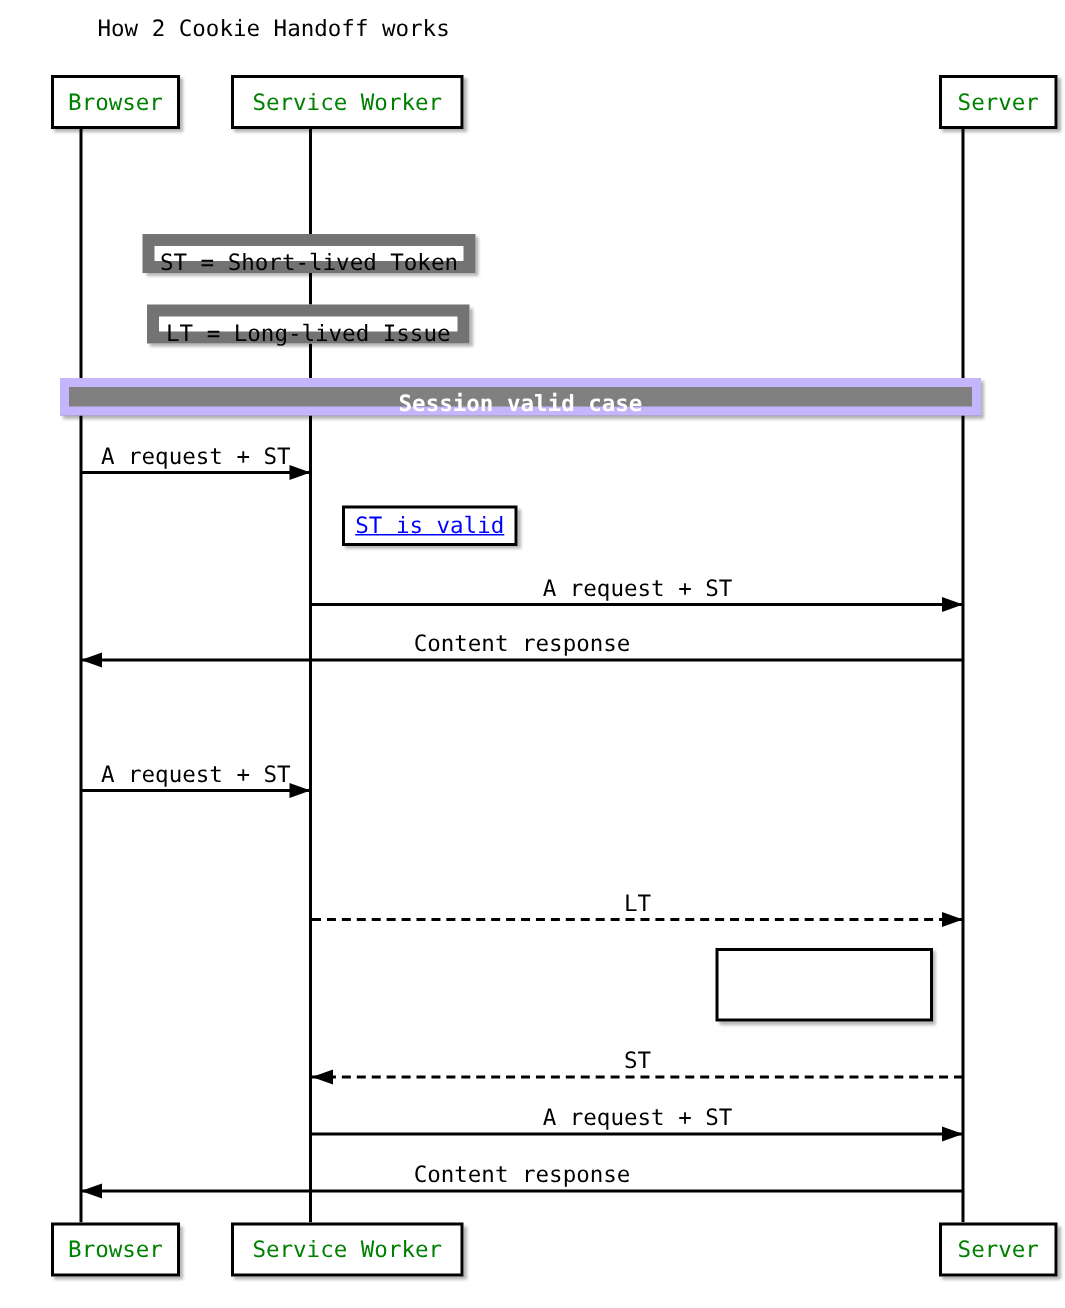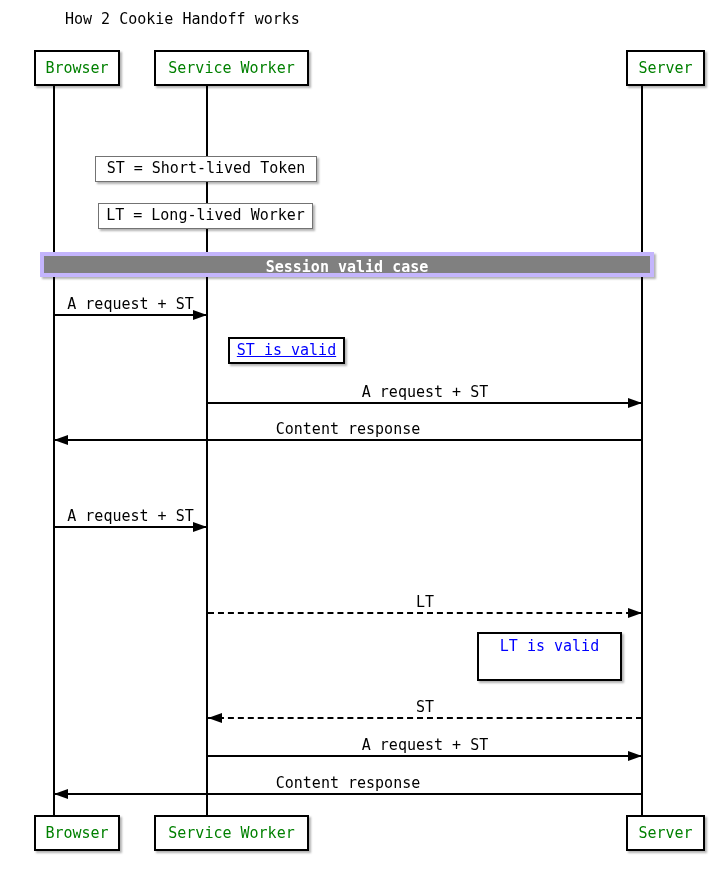--- a/index.html
+++ b/index.html
@@ -3,30 +3,30 @@
 <meta charset="utf-8">
 <style>
   html,body{margin:0;padding:0;background:#fff;}
   .canvas{position:relative;width:710px;height:872px;background:#ffffff;
           font-family:"DejaVu Sans Mono","Liberation Mono",monospace;color:#000;overflow:hidden;}
   .title{position:absolute;left:18px;top:10px;font-size:15px;white-space:pre;margin-left:47px;}
   .lifeline{position:absolute;top:86px;height:729px;width:2px;background:#000;}
   .actor{position:absolute;height:36px;line-height:32px;text-align:center;border:2px solid #000;
          background:#fff;color:#008000;font-size:15px;box-sizing:border-box;
          box-shadow:2px 2px 2px rgba(0,0,0,0.3);margin-left:24px;}
-  .lnote{position:absolute;border:1px solid #737373;background:#fff;text-align:center;font-size:15px;
+  .lnote{position:absolute;border:8px solid #737373;background:#fff;text-align:center;font-size:15px;
          box-sizing:border-box;line-height:22px;height:26px;box-shadow:2px 2px 2px rgba(0,0,0,0.3);}
   .cnote{position:absolute;border:2px solid #000;background:#fff;text-align:center;font-size:15px;
          box-sizing:border-box;box-shadow:2px 2px 2px rgba(0,0,0,0.3);}
   .cnote.blue{color:#0000ff;}
   .cnote.red{color:#ff0000;}
   .cnote.single{height:27px;line-height:23px;text-decoration:underline;}
   .cnote.double{height:49px;line-height:22px;padding-top:1px;}
   .cnote .nline{display:block;}
-  .divider{position:absolute;left:40px;width:614px;height:25px;background:#808080;border:4px solid #c4b5fd;
+  .divider{position:absolute;left:40px;width:614px;height:25px;background:#808080;border:6px solid #c4b5fd;
            color:#ffffff;font-weight:bold;text-align:center;line-height:23px;font-size:15px;
            box-sizing:border-box;box-shadow:2px 2px 2px rgba(0,0,0,0.3);}
   .mlabel{position:absolute;text-align:center;font-size:15px;height:18px;line-height:18px;white-space:pre;}
   .hline{position:absolute;height:0;border-top:2px solid #000;}
   .hline.dashed{border-top-style:dashed;}
   .arr{position:absolute;width:0;height:0;border-top:5px solid transparent;border-bottom:5px solid transparent;}
   .arr.r{border-left:14px solid #000;}
   .arr.l{border-right:14px solid #000;}
 </style>
 </head>
@@ -38,21 +38,21 @@
 
   <div class="lifeline" style="left:53px;"></div>
   <div class="lifeline" style="left:206px;"></div>
   <div class="lifeline" style="left:641px;"></div>
 
   <div class="actor" style="left:10px;top:50px;width:86px;">Browser</div>
   <div class="actor" style="left:130px;top:50px;width:155px;">Service Worker</div>
   <div class="actor" style="left:602px;top:50px;width:79px;">Server</div>
 
   <div class="lnote" style="left:95px;top:156px;width:222px;">ST = Short-lived Token</div>
-  <div class="lnote" style="left:98px;top:203px;width:215px;">LT = Long-lived Worker</div>
+  <div class="lnote" style="left:98px;top:203px;width:215px;">LT = Long-lived Issue</div>
 
   <div class="divider" style="top:252px;">Session valid case</div>
 
   <div class="mlabel" style="left:54px;top:295px;width:153px;">A request + ST</div>
   <div class="hline" style="left:54px;top:314px;width:153px;"></div>
   <div class="arr r" style="left:193px;top:310px;"></div>
 
   <div class="cnote blue single" style="left:228px;top:337px;width:117px;">ST is valid</div>
 
   <div class="mlabel" style="left:208px;top:383px;width:434px;">A request + ST</div>
@@ -67,21 +67,20 @@
   <div class="mlabel" style="left:54px;top:507px;width:153px;">A request + ST</div>
   <div class="hline" style="left:54px;top:526px;width:153px;"></div>
   <div class="arr r" style="left:193px;top:522px;"></div>
 
 
   <div class="mlabel" style="left:208px;top:593px;width:434px;">LT</div>
   <div class="hline dashed" style="left:208px;top:612px;width:434px;"></div>
   <div class="arr r" style="left:628px;top:608px;"></div>
 
   <div class="cnote blue double" style="left:477px;top:632px;width:145px;">
-    <span class="nline">LT is valid</span>
   </div>
 
   <div class="mlabel" style="left:208px;top:698px;width:434px;">ST</div>
   <div class="hline dashed" style="left:208px;top:717px;width:434px;"></div>
   <div class="arr l" style="left:208px;top:713px;"></div>
 
   <div class="mlabel" style="left:208px;top:736px;width:434px;">A request + ST</div>
   <div class="hline" style="left:208px;top:755px;width:434px;"></div>
   <div class="arr r" style="left:628px;top:751px;"></div>
 

